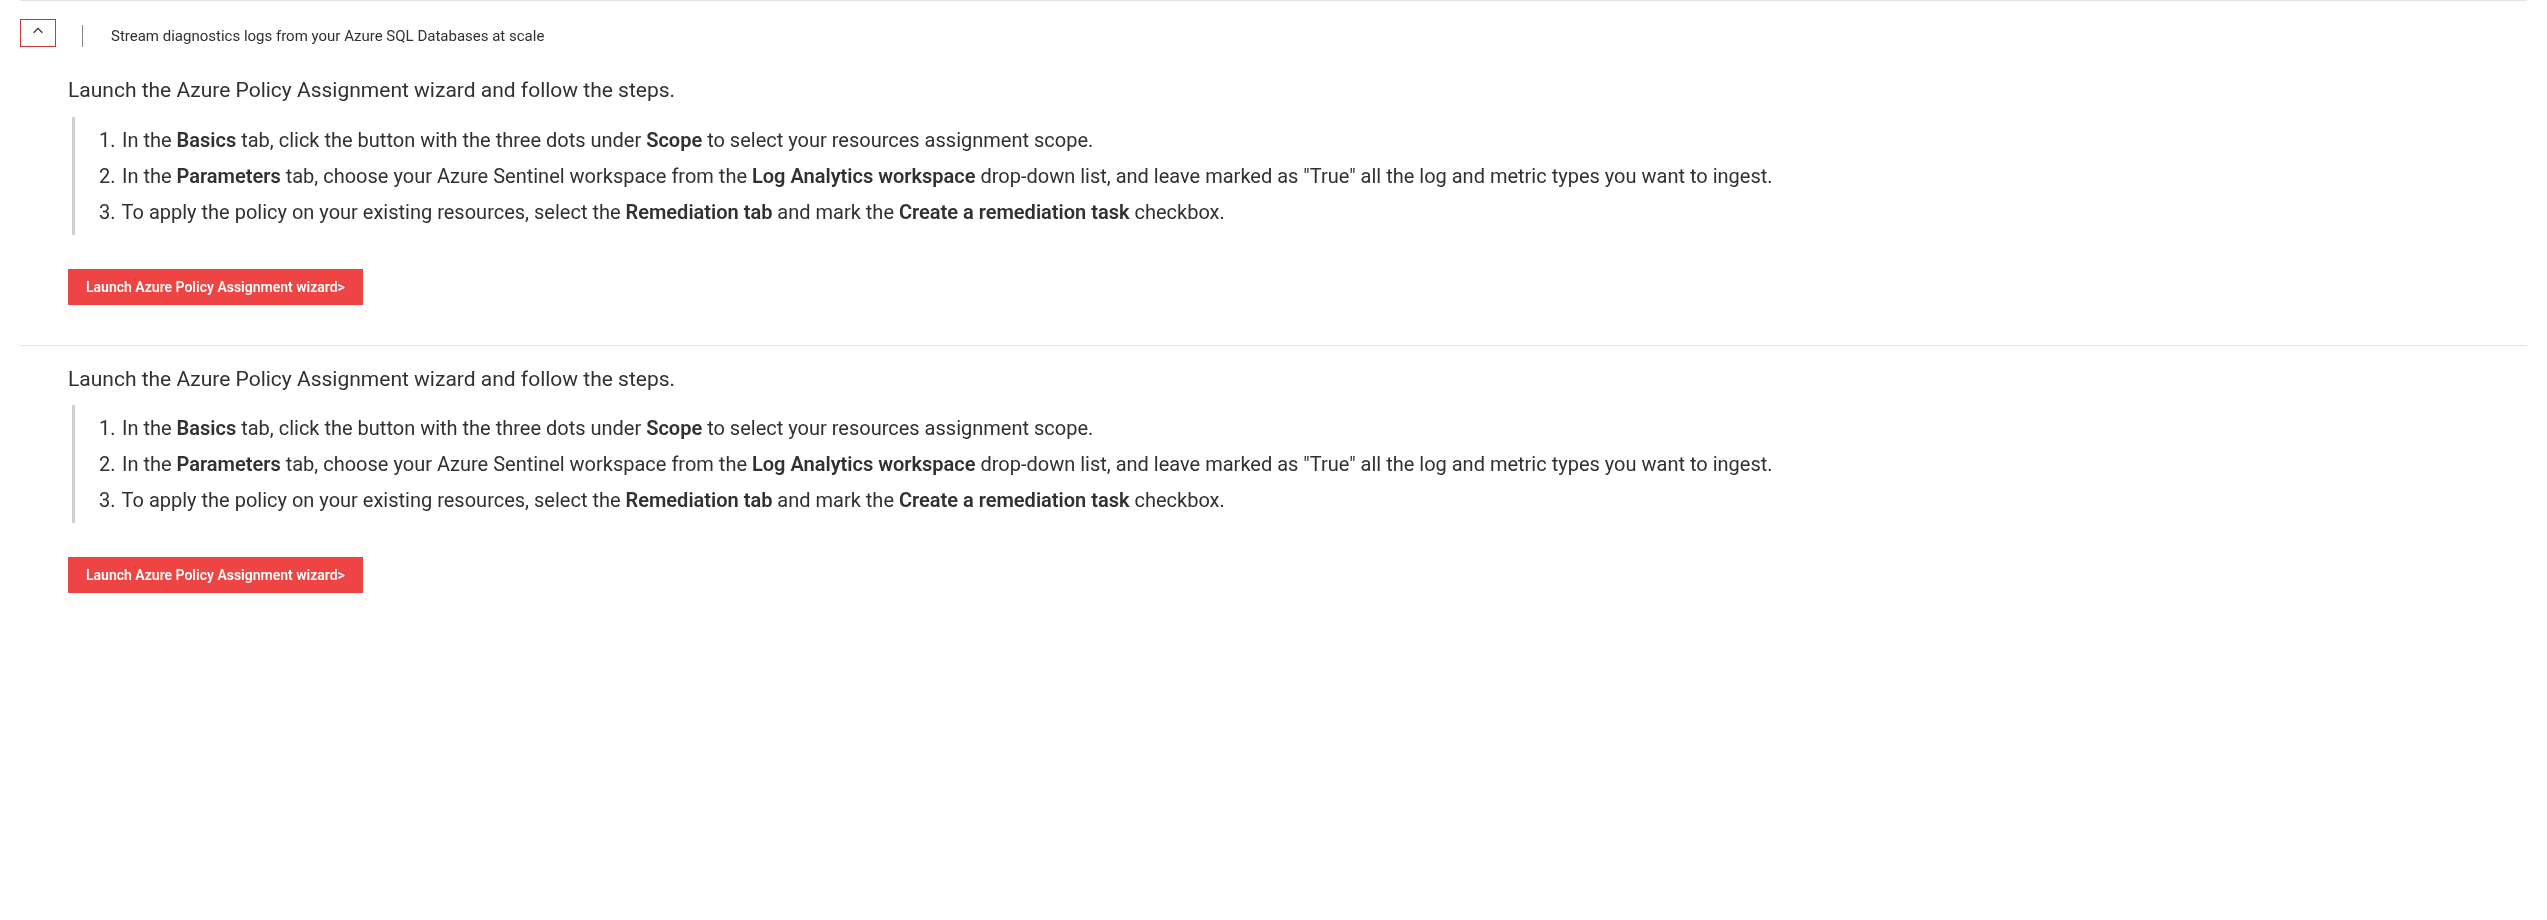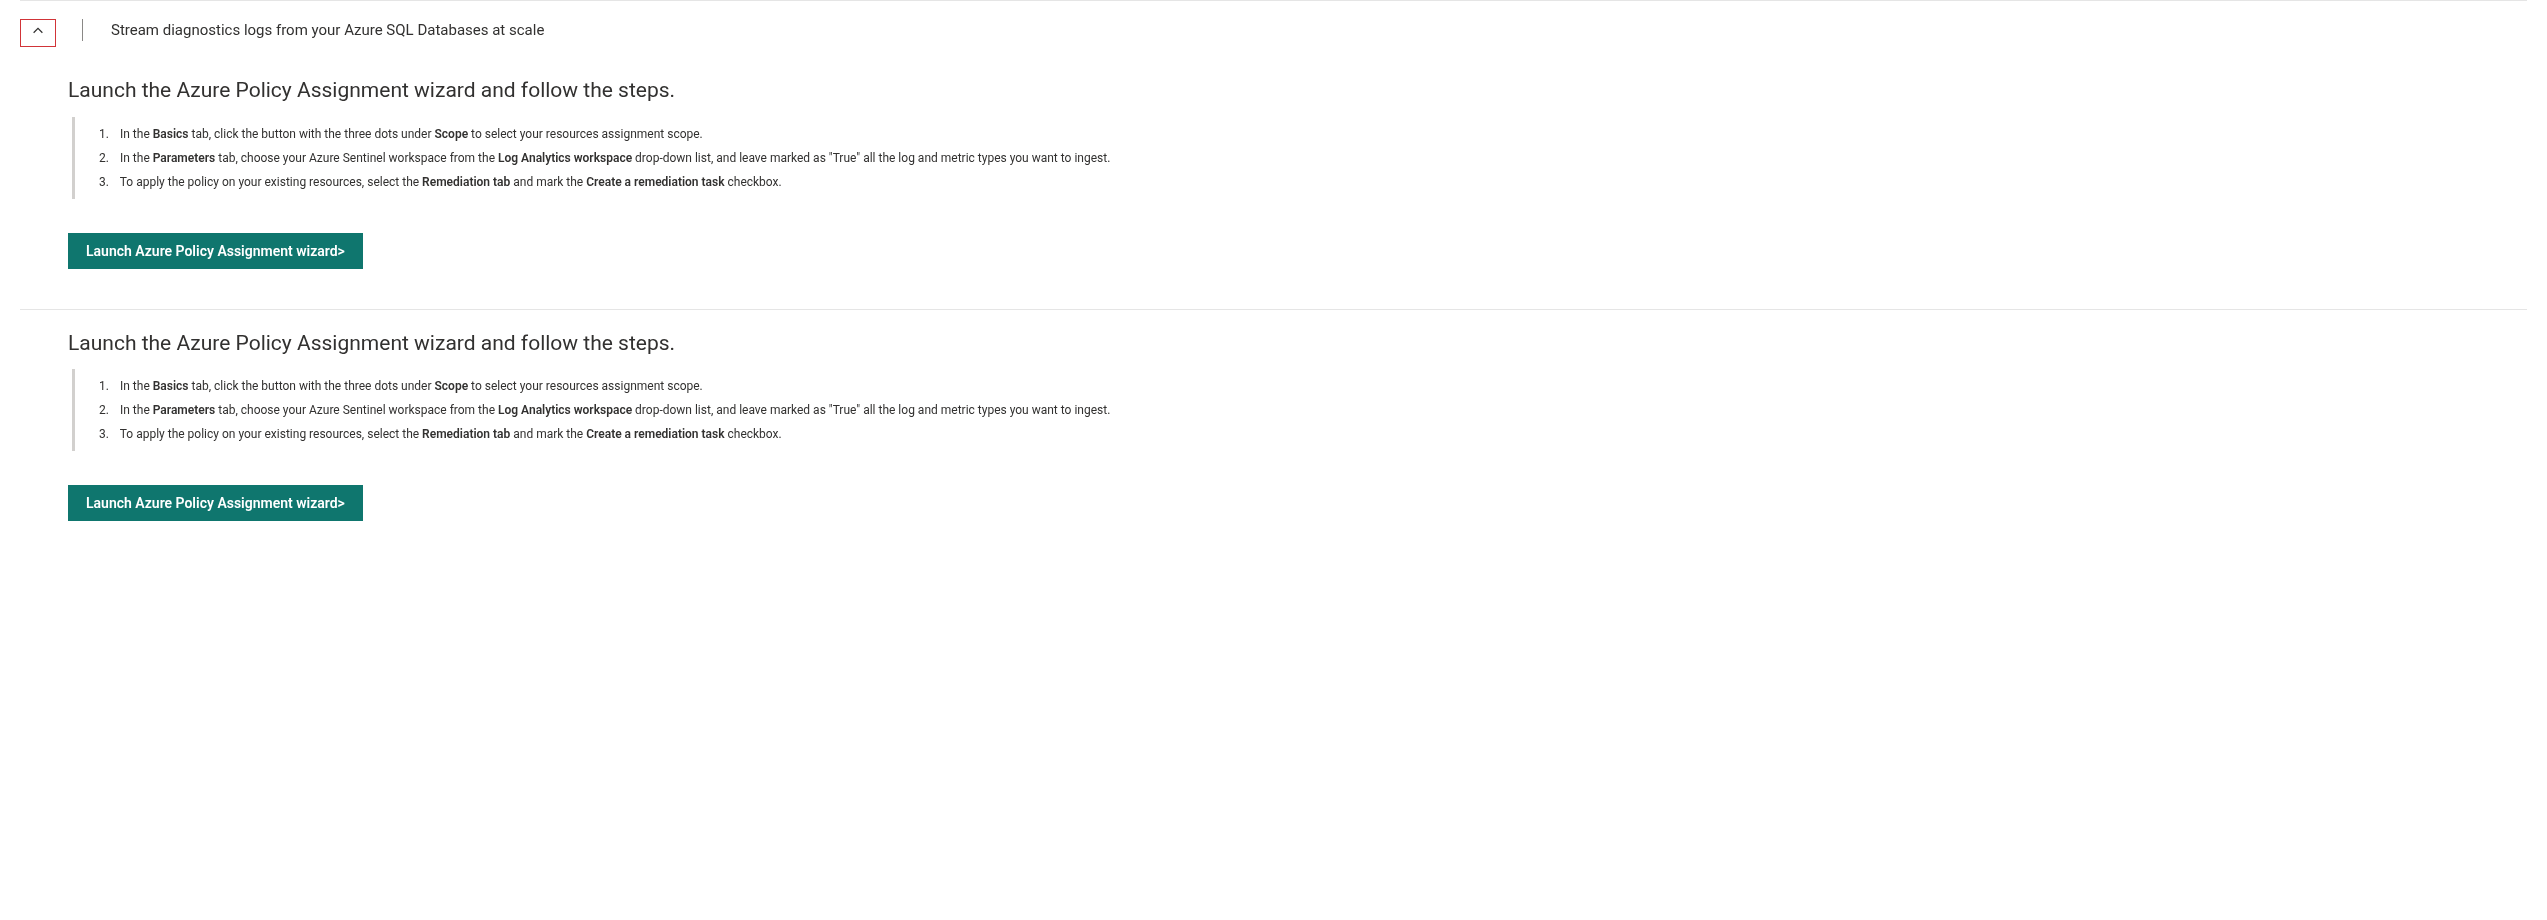--- a/index.html
+++ b/index.html
@@ -16,21 +16,21 @@
     padding: 0 20px;
     box-sizing: border-box;
   }
   .section {
     border-top: 1px solid #e5e5e5;
     padding-top: 18px;
     padding-bottom: 40px;
   }
   .section-header {
     display: flex;
-    align-items: flex-start;
+    align-items: flex-end;
     gap: 24px;
     margin-bottom: 28px;
   }
   .chevron-box {
     width: 36px;
     height: 28px;
     border: 1px solid #d13438;
     display: flex;
     align-items: center;
     justify-content: center;
@@ -60,35 +60,35 @@
     margin-bottom: 10px;
     color: #323130;
   }
   .steps-block {
     border-left: 3px solid #d2d0ce;
     padding: 2px 0 2px 24px;
     margin-left: 4px;
     margin-bottom: 34px;
   }
   .step-line {
-    font-size: 12px;
+    font-size: 20px;
     color: #323130;
     margin: 6px 0;
     white-space: nowrap;
   }
   .step-num {
     display: inline-block;
     min-width: 18px;
   }
   .step-line b {
     font-weight: 600;
   }
   .primary-btn {
     display: inline-block;
-    background: #0f766e;
+    background: #ef4444;
     color: #ffffff;
     border: none;
     font-size: 14px;
     font-weight: 600;
     padding: 10px 18px;
     cursor: pointer;
     font-family: inherit;
   }
 </style>
 </head>

